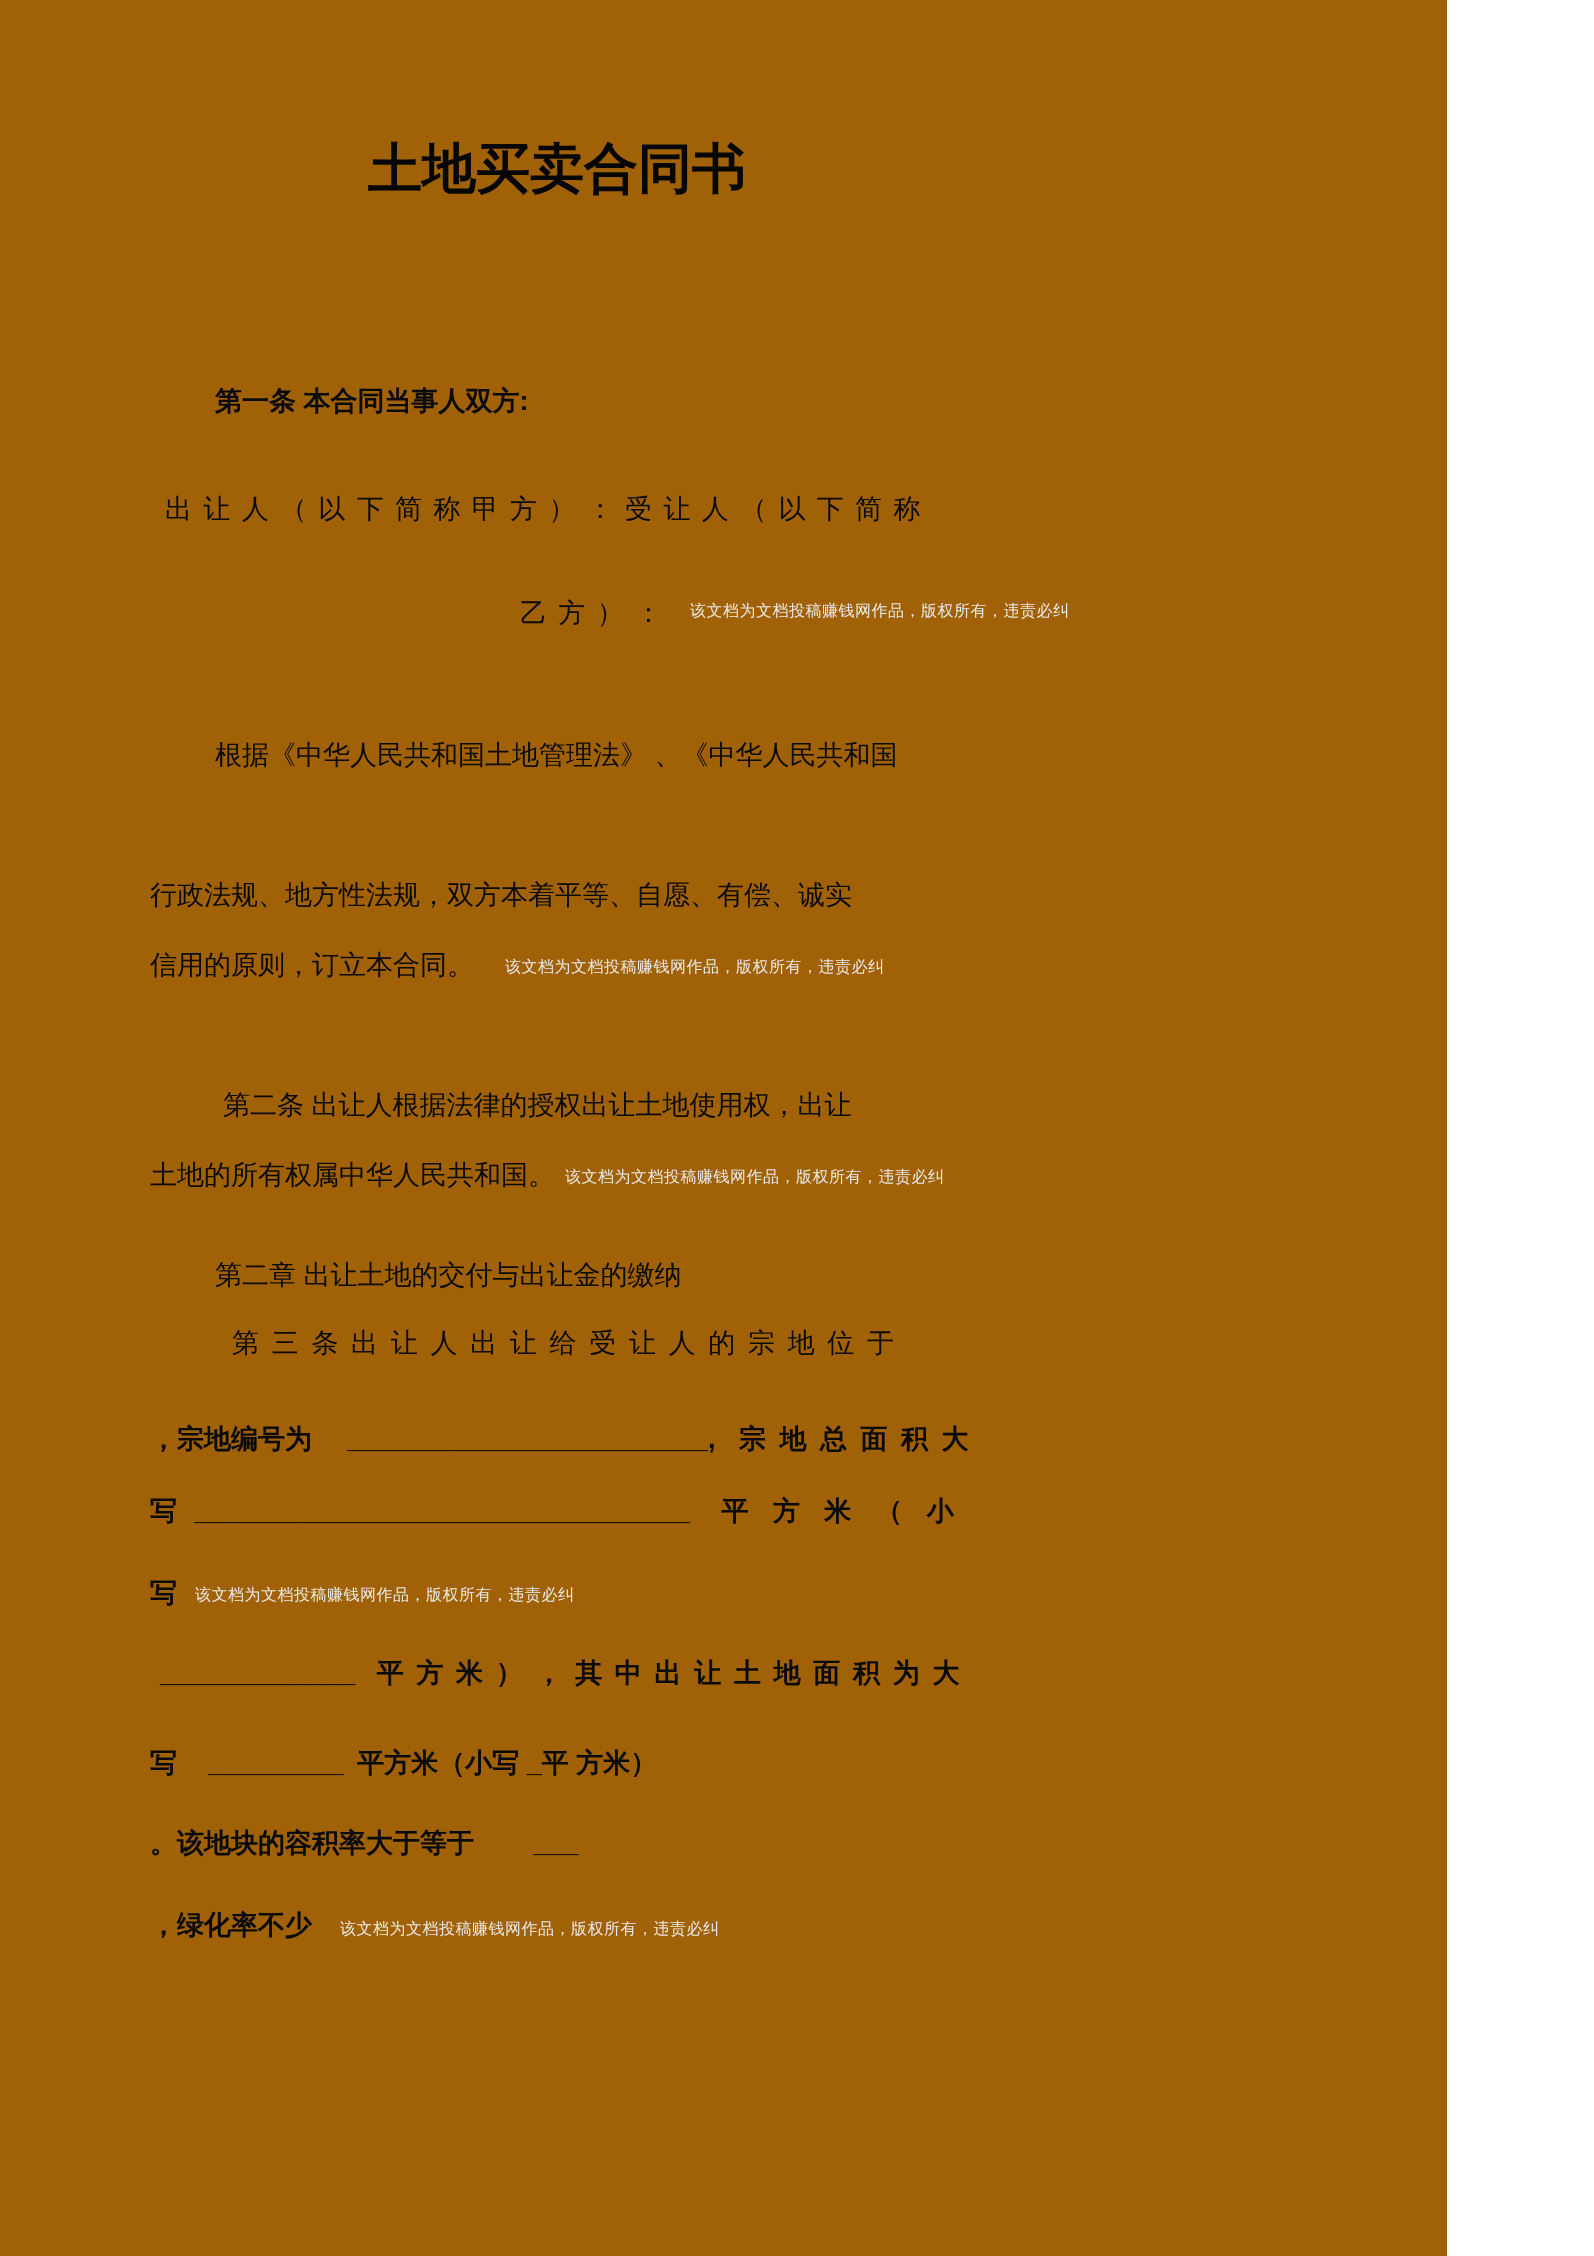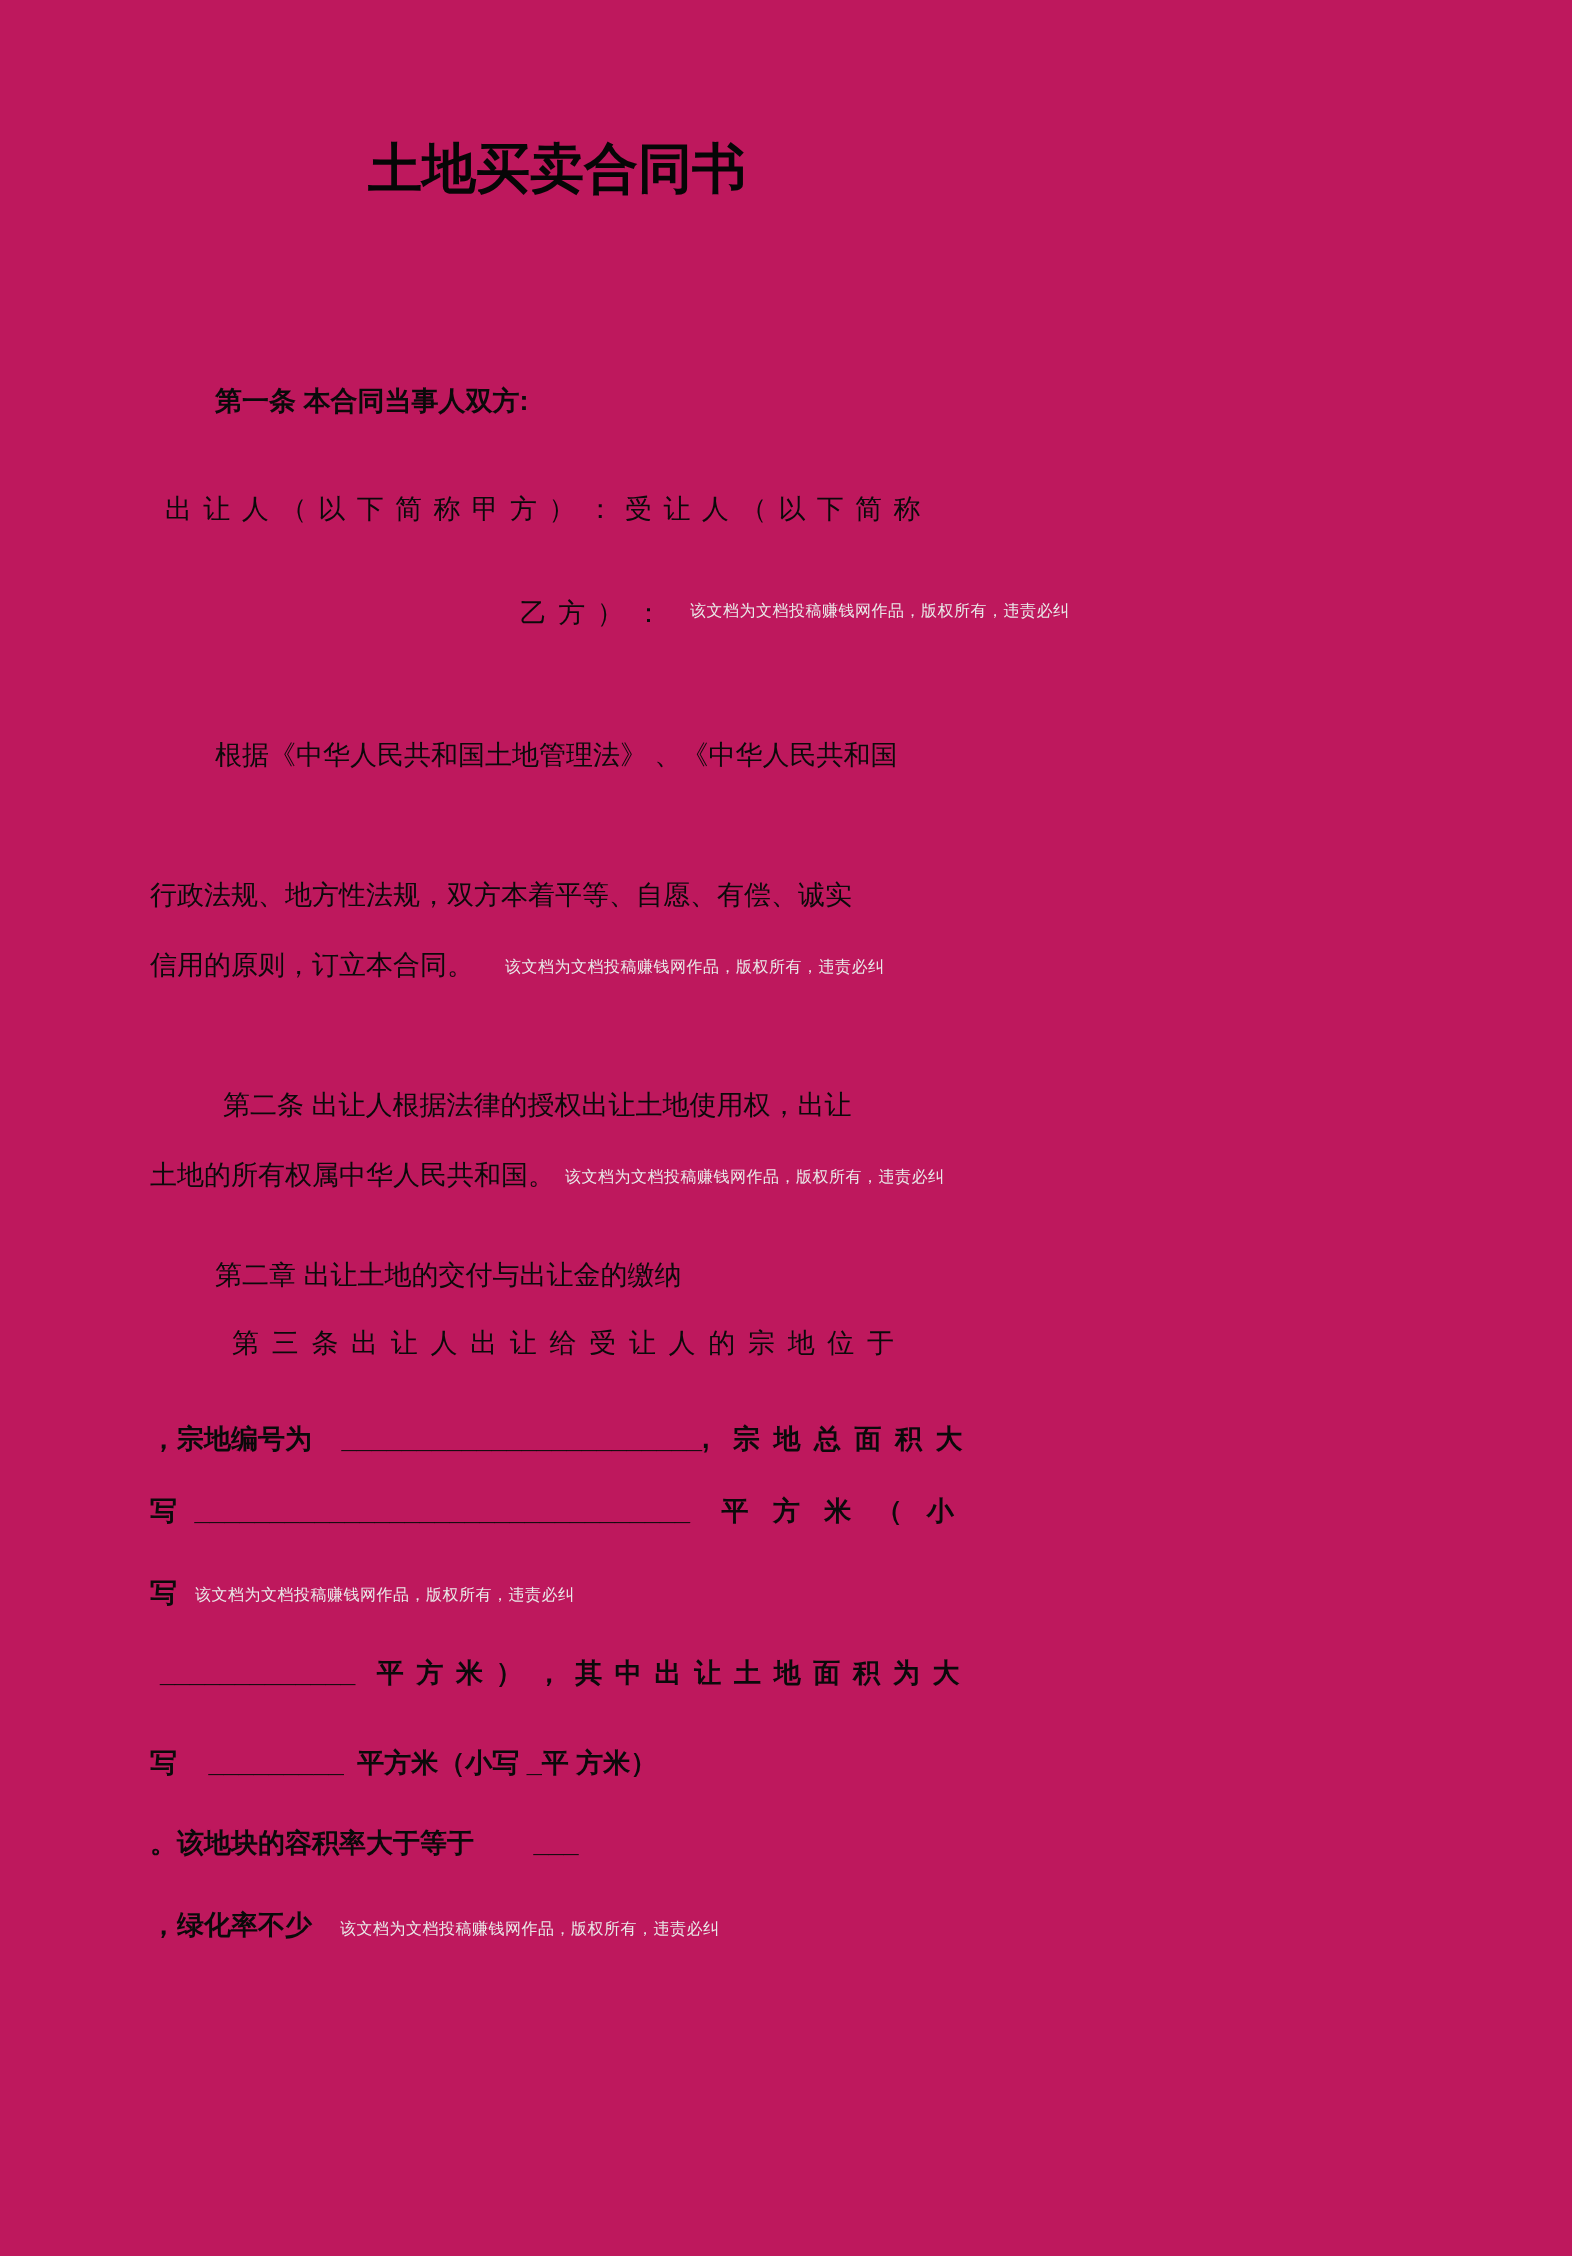--- a/index.html
+++ b/index.html
@@ -1,20 +1,20 @@
 <!DOCTYPE html>
 <html><head>
 <meta charset="utf-8">
 <style>
   html,body { margin:0; padding:0; background:#ffffff; }
   .page {
     position:relative;
-    width:1572px;
+    width:1447px;
     height:2256px;
-    background:#be185d;
+    background:#a16207;
     overflow:hidden;
     font-family:"Liberation Sans", sans-serif;
     color:#0a0a0a;
   }
   .title {
     position:absolute;
     top:128px;
     left:368px;
     margin:0;
     font-size:54px;
@@ -79,21 +79,21 @@
   <p class="ln" style="top:1154px; left:150px;">土地的所有权属中华人民共和国。</p>
 
   <p class="wm" style="top:1168px; left:565px;">该文档为文档投稿赚钱网作品，版权所有，违责必纠</p>
 
   <p class="ln" style="top:1254px; left:215px;">第二章 出让土地的交付与出让金的缴纳</p>
 
   <p class="ln sp47" style="top:1322px; left:232px;">第三条出让人出让给受让人的宗地位于</p>
 
   <p class="ln b" style="top:1418px; left:150px;">
     <span class="seg">，宗地编号为</span>
-    <span class="seg" style="margin-left:22px;">________________________,</span>
+    <span class="seg" style="margin-left:28px;">________________________,</span>
     <span class="seg sp50" style="margin-left:16px;">宗地总面积大</span>
   </p>
 
   <p class="ln b" style="top:1490px; left:150px;">
     <span class="seg">写</span>
     <span class="seg" style="margin-left:10px;">_________________________________</span>
     <span class="seg sp90" style="margin-left:24px;">平方米（小</span>
   </p>
 
   <p class="ln b" style="top:1572px; left:150px;">写</p>

